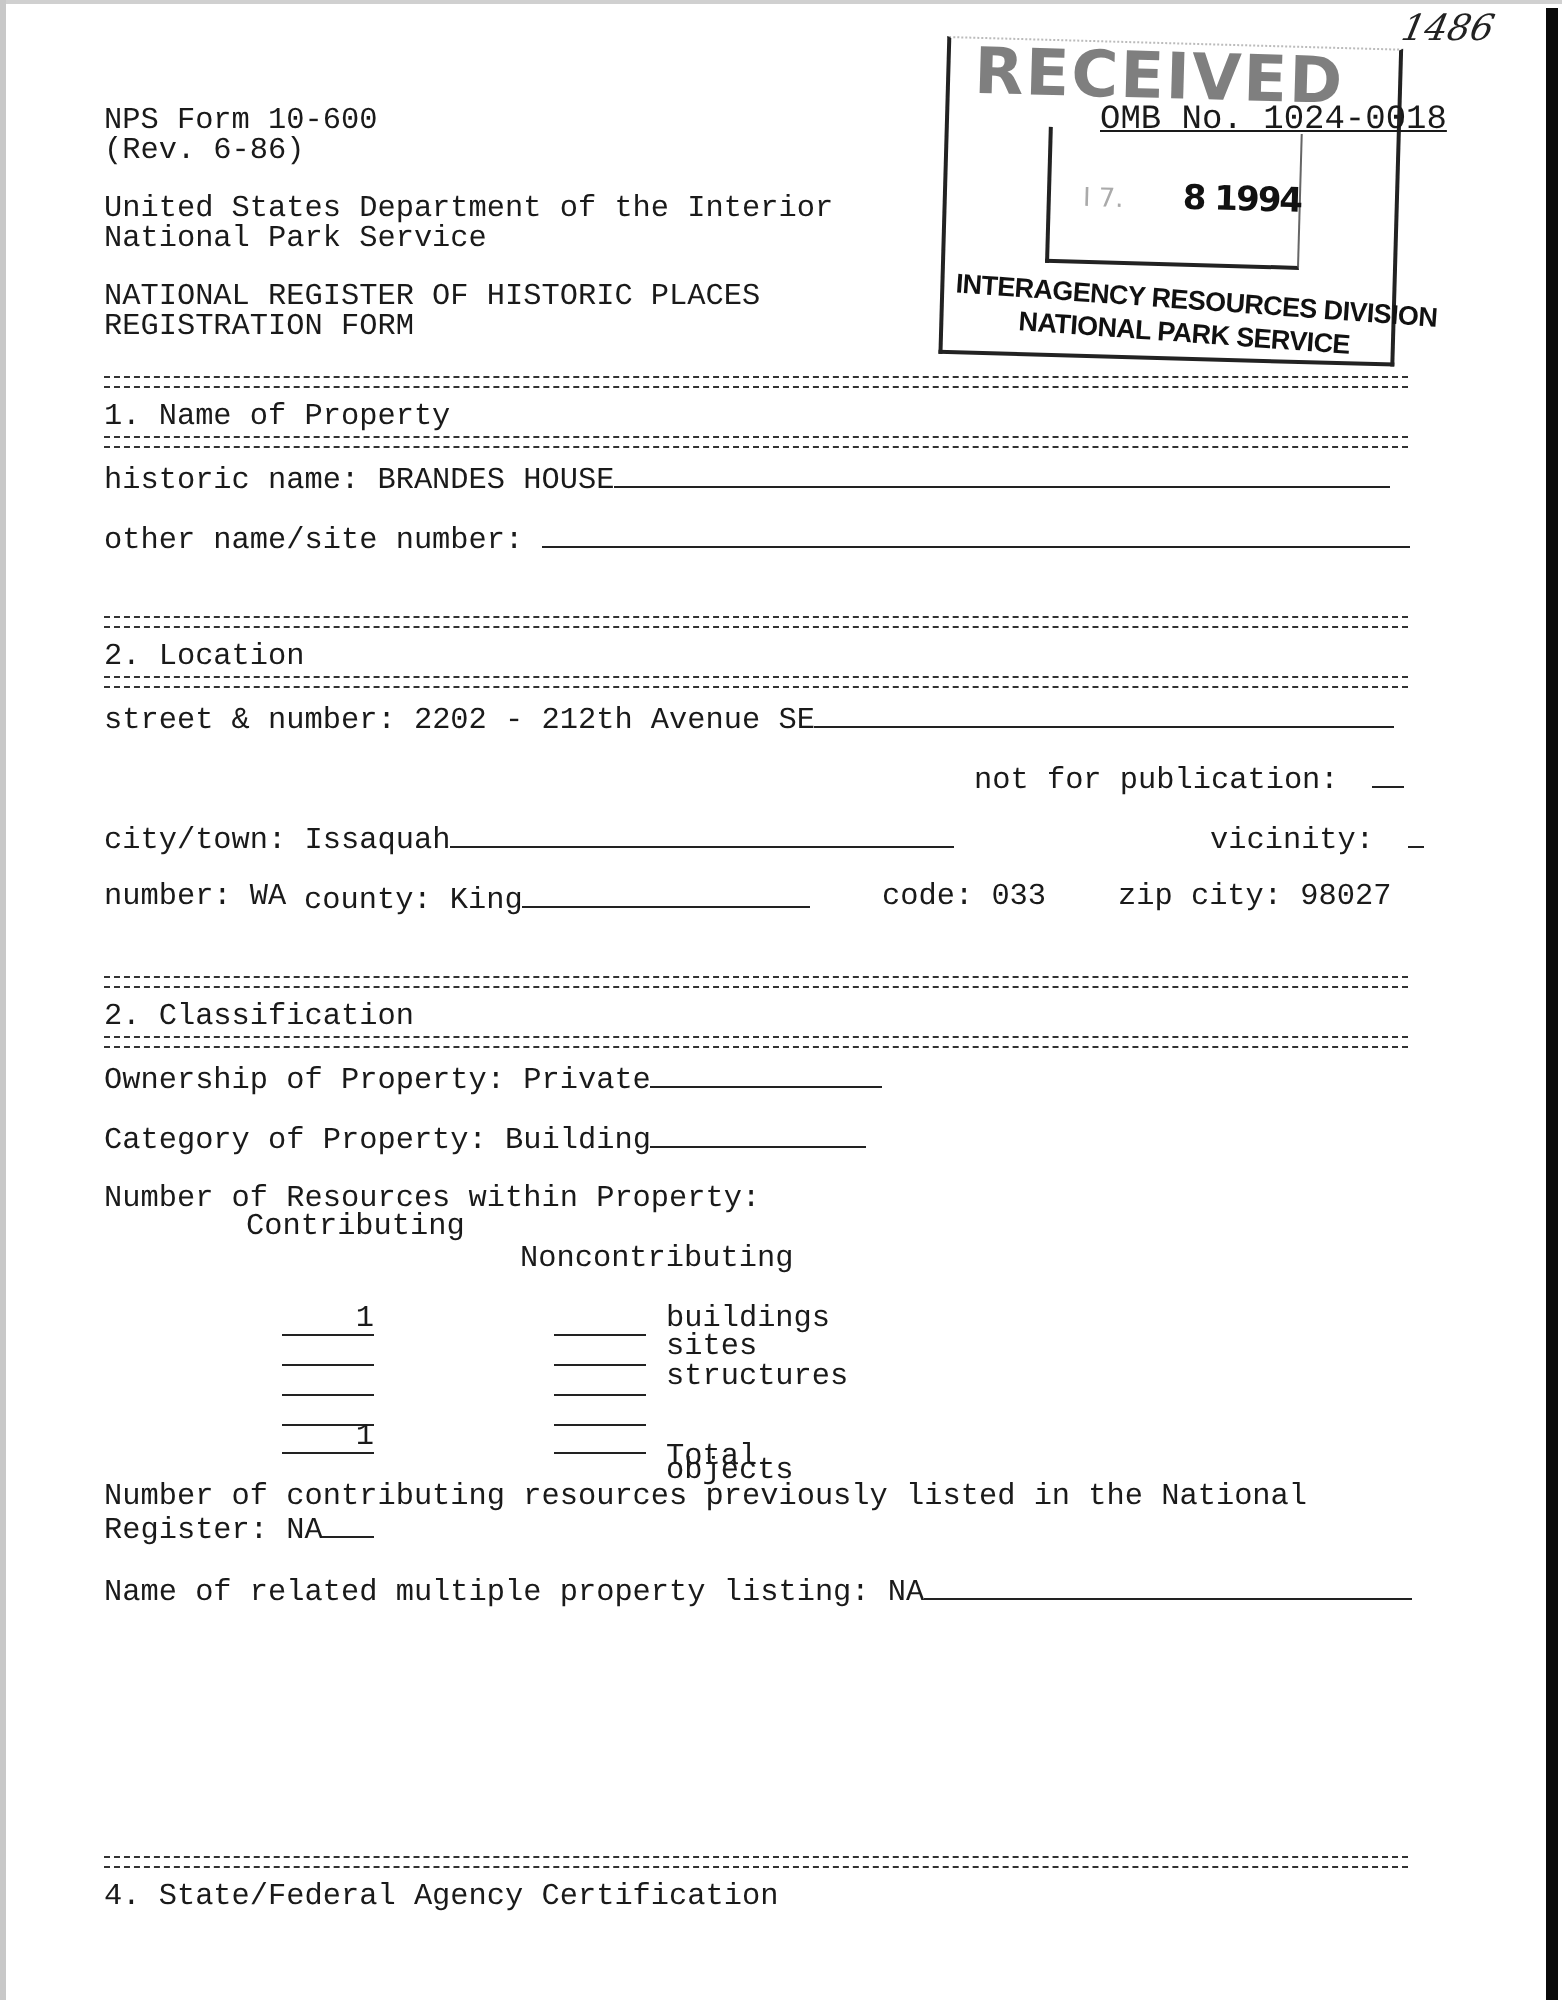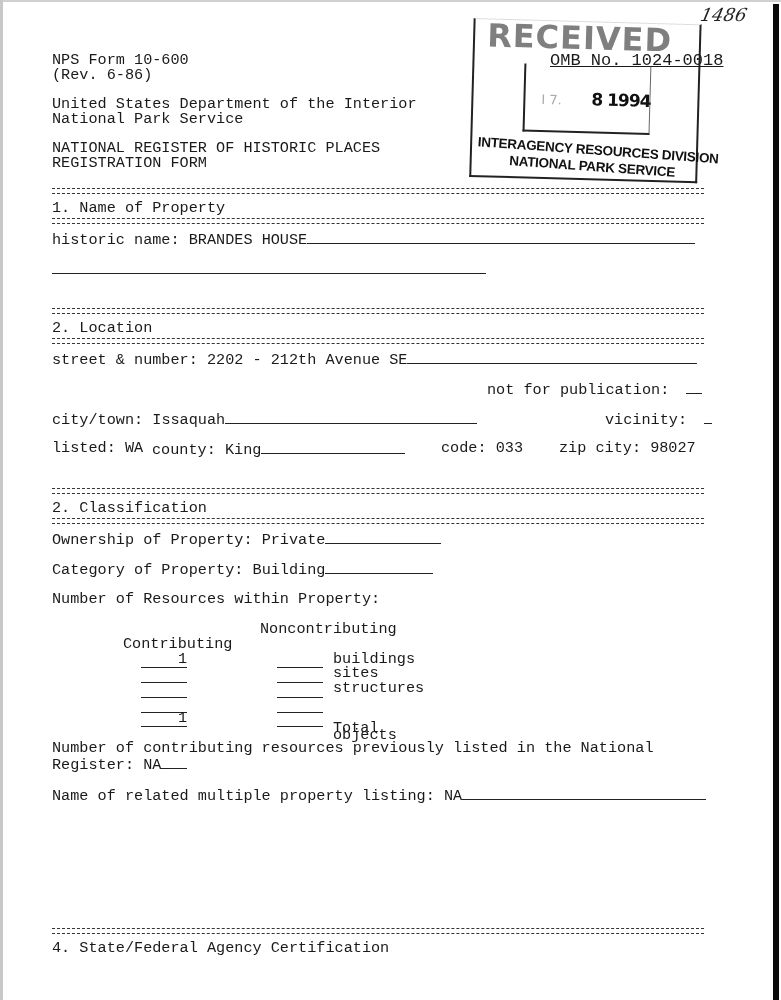--- a/index.html
+++ b/index.html
@@ -160,50 +160,50 @@
   <div class="stamp-service">NATIONAL PARK SERVICE</div>
 </div>
 <div class="omb"><span style="text-decoration: underline; text-decoration-thickness:1px;">OMB No. 1024-0018</span></div>
 
 <div class="sep" style="top:188px"></div>
 <div class="line" style="top:201px">1. Name of Property</div>
 <div class="sep" style="top:218px"></div>
 
 <div class="line" style="top:231px"><span>historic name: </span><span>BRANDES HOUSE</span><span class="blank" style="width:388px"></span></div>
 
-<div class="line" style="top:261px"><span class="blank" style="width:434px"></span></div>
+<div class="line" style="top:261px"><span>other name/site number: </span><span class="blank" style="width:434px"></span></div>
 
 <div class="sep" style="top:308px"></div>
 <div class="line" style="top:321px">2. Location</div>
 <div class="sep" style="top:338px"></div>
 
 <div class="line" style="top:351px"><span>street &amp; number: </span><span>2202 - 212th Avenue SE</span><span class="blank" style="width:290px"></span></div>
 
 <div class="line" style="top:381px; left:487px"><span>not for publication: </span><span class="blank" style="width:16px; margin-left:8px"></span></div>
 
 <div class="line" style="top:411px"><span>city/town: </span><span>Issaquah</span><span class="blank" style="width:252px"></span></div>
 
 <div class="line" style="top:411px; left:605px"><span>vicinity: </span><span class="blank" style="width:8px; margin-left:8px"></span></div>
 
-<div class="line" style="top:441px"><span>listed: </span><span>WA</span></div>
+<div class="line" style="top:441px"><span>number: </span><span>WA</span></div>
 <div class="line" style="top:441px; left:152px"><span>county: </span><span>King</span><span class="blank" style="width:144px"></span></div>
 <div class="line" style="top:441px; left:441px"><span>code: </span><span>033</span></div>
 <div class="line" style="top:441px; left:559px"><span>zip city: </span><span>98027</span></div>
 
 <div class="sep" style="top:488px"></div>
 <div class="line" style="top:501px">2. Classification</div>
 <div class="sep" style="top:518px"></div>
 
 <div class="line" style="top:531px"><span>Ownership of Property: </span><span>Private</span><span class="blank" style="width:116px"></span></div>
 
 <div class="line" style="top:561px"><span>Category of Property: </span><span>Building</span><span class="blank" style="width:108px"></span></div>
 
 <div class="line" style="top:592px">Number of Resources within Property:</div>
 
-<div class="line" style="top:637px; left:123px">Contributing</div>
+<div class="line" style="top:606px; left:123px">Contributing</div>
 <div class="line" style="top:622px; left:260px">Noncontributing</div>
 
 <div>
   <div class="abs" style="top:652px; left:141px; width:46px; height:15px; border-bottom:1.3px solid #222;">
       <span class="line" style="left:auto; right:0; top:0">1</span>
     </div>
   <div class="abs" style="top:652px; left:277px; width:46px; height:15px; border-bottom:1.3px solid #222;"></div>
   <div class="line" style="top:652px; left:333px">buildings</div>
 
   <div class="abs" style="top:667px; left:141px; width:46px; height:15px; border-bottom:1.3px solid #222;"></div>

